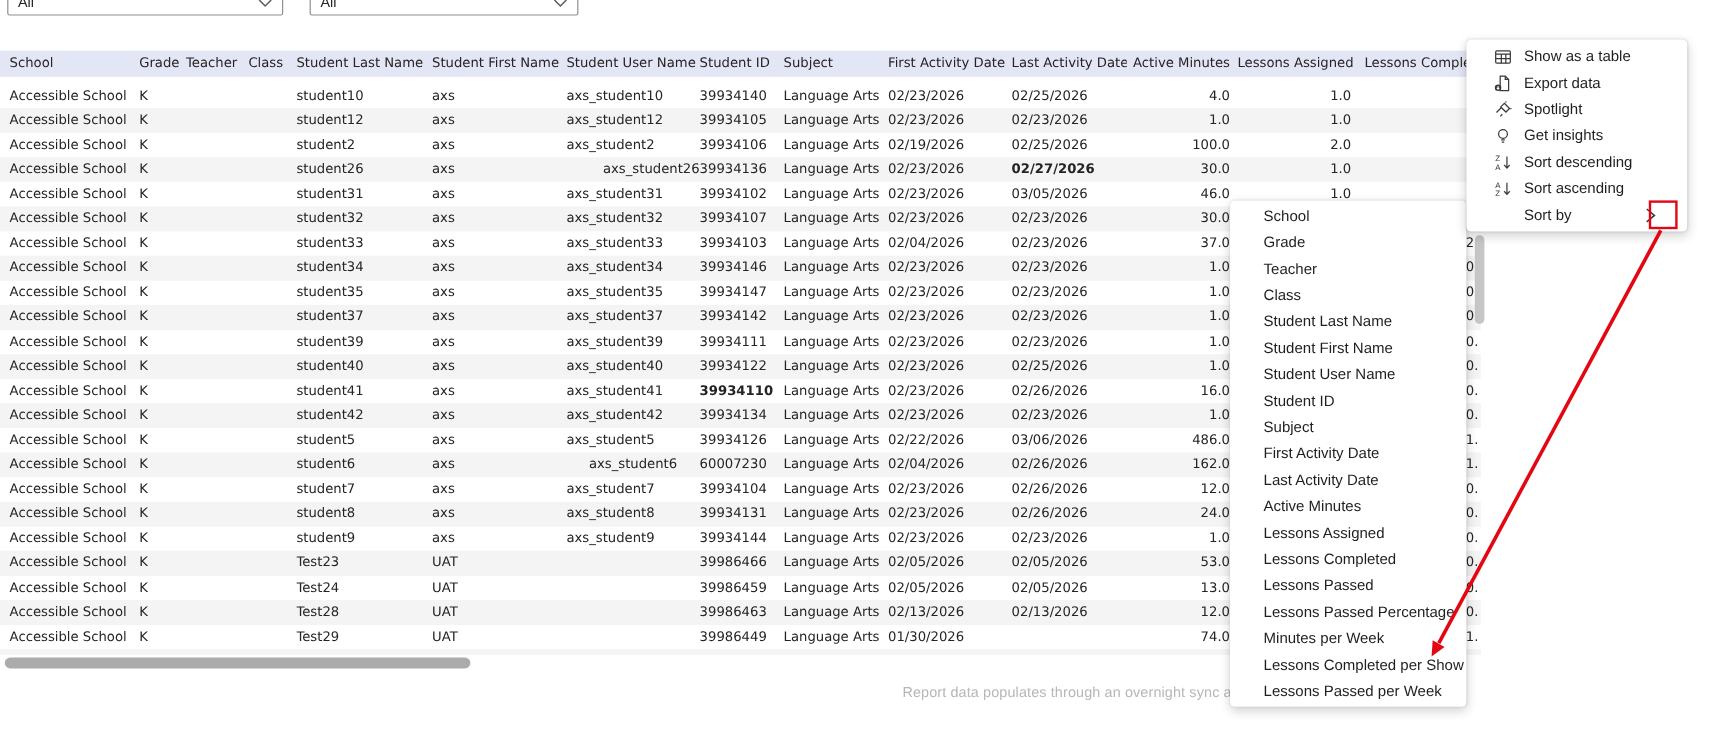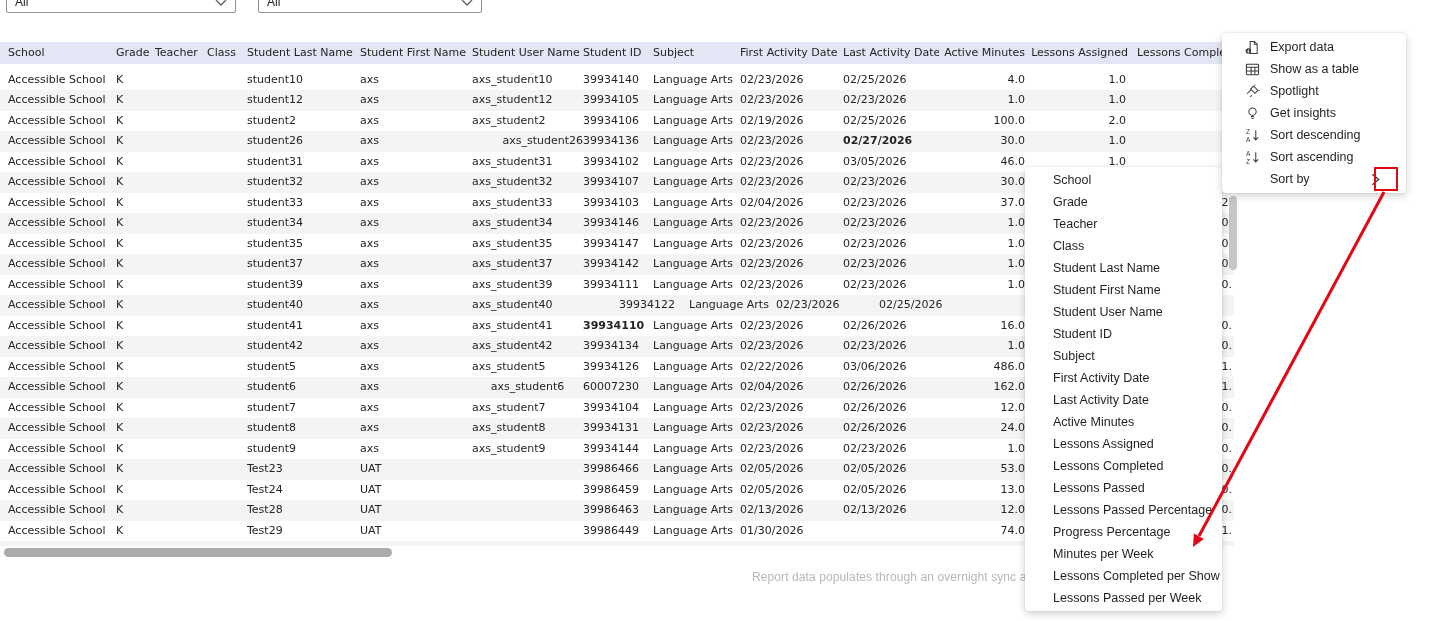--- a/index.html
+++ b/index.html
@@ -264,21 +264,21 @@
         <div class="cell r pr2" style="width: 106px;">0.</div>
       </div>
       <div class="row alt">
         <div class="cell c0" style="width: 116px;">Accessible School</div>
         <div class="cell" style="width: 39px;">K</div>
         <div class="cell" style="width: 52px;"></div>
         <div class="cell" style="width: 40px;"></div>
         <div class="cell" style="width: 113px;">student40</div>
         <div class="cell" style="width: 112px;">axs</div>
         <div class="cell" style="width: 111px;">axs_student40</div>
-        <div class="cell" style="width: 70px; margin-left: 36px;">39934122</div>
+        <div class="cell" style="width: 70px;">39934122</div>
         <div class="cell" style="width: 87px;">Language Arts</div>
         <div class="cell" style="width: 103px;">02/23/2026</div>
         <div class="cell" style="width: 96px;">02/25/2026</div>
         <div class="cell r" style="width: 86px;">1.0</div>
         <div class="cell r pr2" style="width: 103px;"></div>
         <div class="cell r pr2" style="width: 106px;">0.</div>
       </div>
       <div class="row">
         <div class="cell c0" style="width: 116px;">Accessible School</div>
         <div class="cell" style="width: 39px;">K</div>
@@ -473,45 +473,44 @@
     <div class="smenu-item">Student User Name</div>
     <div class="smenu-item">Student ID</div>
     <div class="smenu-item">Subject</div>
     <div class="smenu-item">First Activity Date</div>
     <div class="smenu-item">Last Activity Date</div>
     <div class="smenu-item">Active Minutes</div>
     <div class="smenu-item">Lessons Assigned</div>
     <div class="smenu-item">Lessons Completed</div>
     <div class="smenu-item">Lessons Passed</div>
     <div class="smenu-item">Lessons Passed Percentage</div>
-    <div class="smenu-item">Progress Percentage</div>
     <div class="smenu-item">Minutes per Week</div>
     <div class="smenu-item">Lessons Completed per Show</div>
     <div class="smenu-item">Lessons Passed per Week</div>
   </div>
 
 <div class="cmenu">
+  <div class="cmenu-item">
+    <svg viewBox="0 0 16 16">
+      <rect x="1.5" y="2.5" width="13" height="11" rx="1"></rect>
+      <path d="M1.5 5.5 H14.5 M6.5 5.5 V13.5 M10.5 5.5 V13.5 M1.5 9.5 H14.5"></path>
+    </svg>
+    <span>Show as a table</span>
+  </div>
   <div class="cmenu-item">
     <svg viewBox="0 0 16 16">
       <path d="M5.5 1.5 H10 L13 4.5 V14.5 H5.5 Z"></path>
         <path d="M10 1.5 V4.5 H13"></path>
       <circle cx="3.6" cy="11.8" r="2.9" fill="#3b3a39" stroke="none"></circle>
       <path d="M3.6 10.2 V13 M2.5 12 L3.6 13.2 L4.7 12" stroke="#fff" stroke-width="0.9"></path>
     </svg>
     <span>Export data</span>
   </div>
   <div class="cmenu-item">
     <svg viewBox="0 0 16 16">
-      <rect x="1.5" y="2.5" width="13" height="11" rx="1"></rect>
-      <path d="M1.5 5.5 H14.5 M6.5 5.5 V13.5 M10.5 5.5 V13.5 M1.5 9.5 H14.5"></path>
-    </svg>
-    <span>Show as a table</span>
-  </div>
-  <div class="cmenu-item">
-    <svg viewBox="0 0 16 16">
       <path d="M9.2 2.2 L13.8 6.8 L10.6 10 L6 5.4 Z"></path>
       <path d="M6.6 6 L2.2 10.4 M5.6 13.8 L7.4 12 M10.2 1.4 L11 .6 M15.4 6.6 L14.6 7.4"></path>
     </svg>
     <span>Spotlight</span>
   </div>
   <div class="cmenu-item">
     <svg viewBox="0 0 16 16">
       <circle cx="8" cy="6" r="3.9"></circle>
       <path d="M6.4 11.2 H9.6 M6.9 13.2 H9.1"></path>
     </svg>

